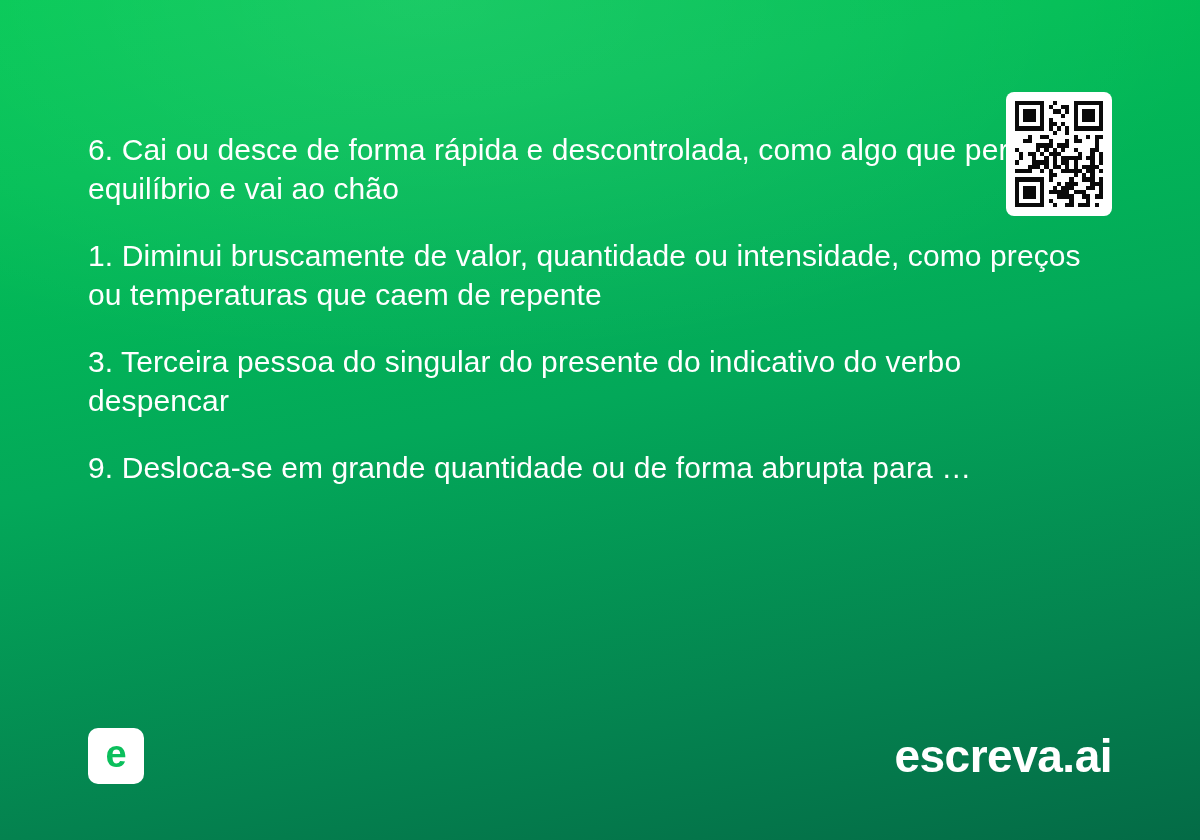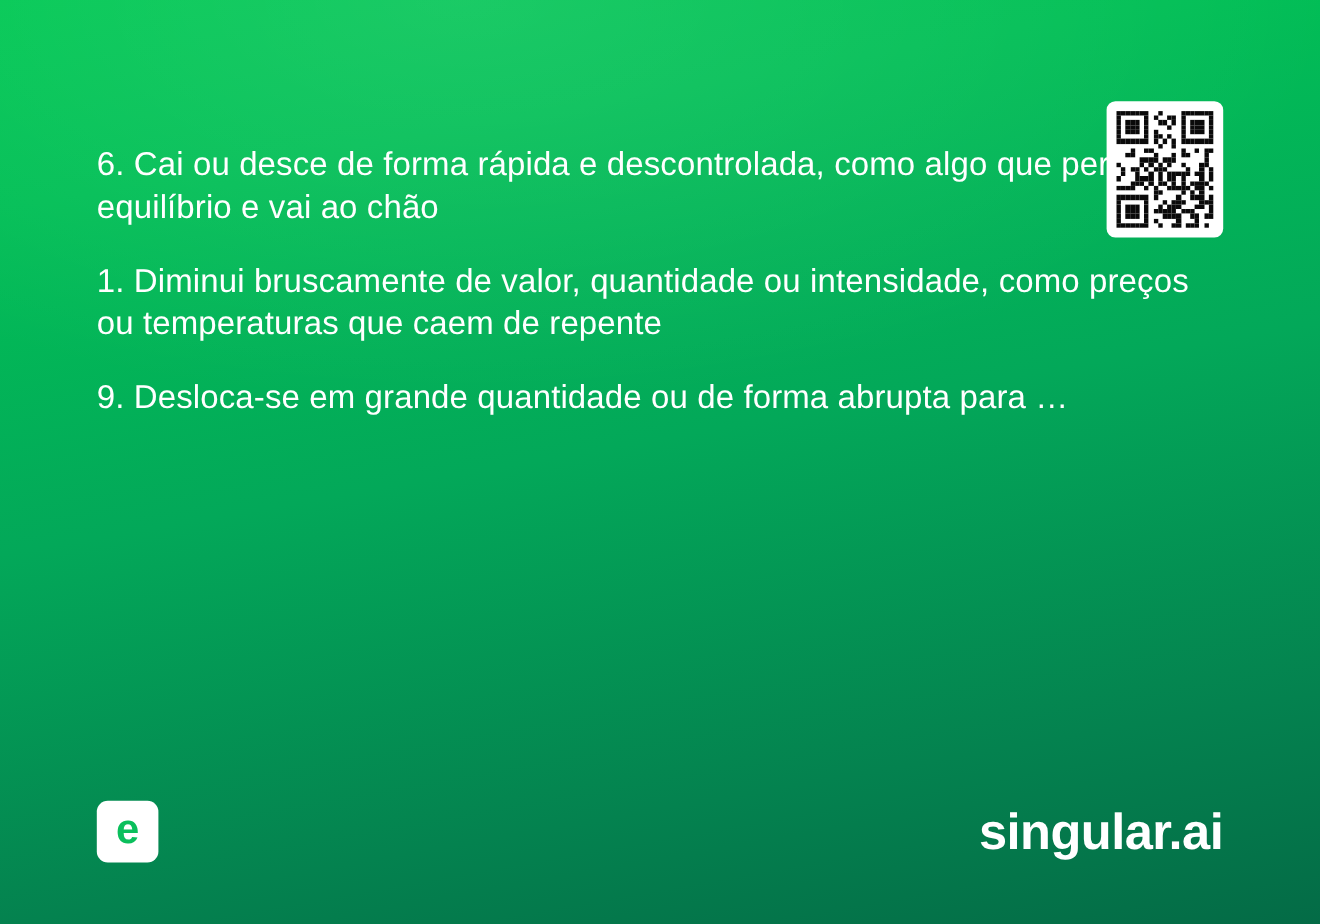--- a/index.html
+++ b/index.html
@@ -667,22 +667,23 @@
         <i></i>
         <i style="background: transparent;"></i>
       </div>
   </div>
 
   <div class="inner">
 
     <div class="definitions">
       <p class="definition">6. Cai ou desce de forma rápida e descontrolada, como algo que perde o equilíbrio e vai ao chão</p>
       <p class="definition">1. Diminui bruscamente de valor, quantidade ou intensidade, como preços ou temperaturas que caem de repente</p>
+      <p class="definition">3. Terceira pessoa do singular do presente do indicativo do verbo despencar</p>
       <p class="definition">9. Desloca-se em grande quantidade ou de forma abrupta para …</p>
     </div>
   </div>
 
   <div class="footer">
     <div class="logo-mark">e</div>
-    <div class="brand">singular.ai</div>
+    <div class="brand">escreva.ai</div>
   </div>
 
 </div>
 
 </body></html>

